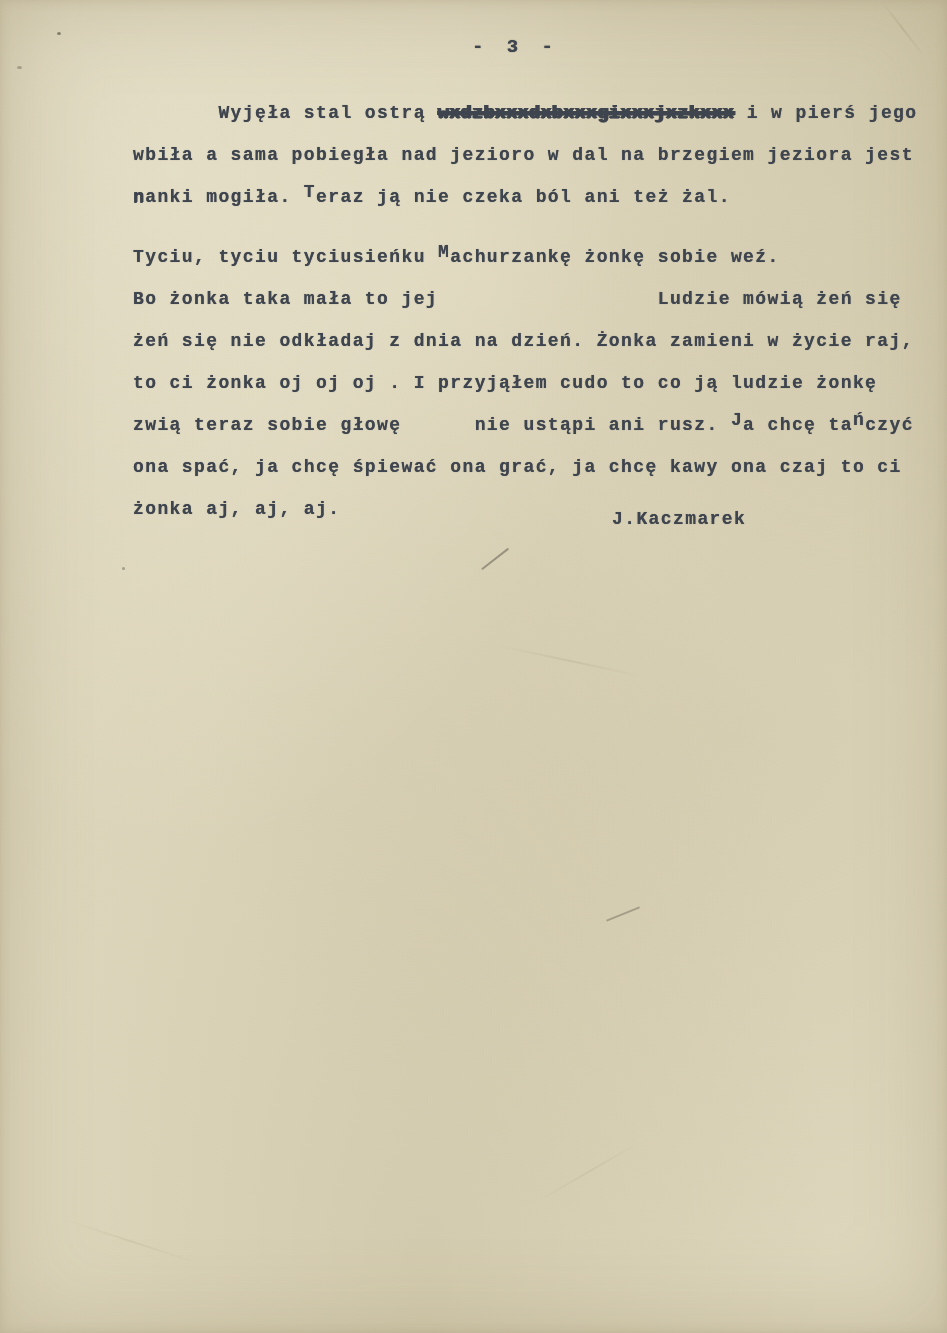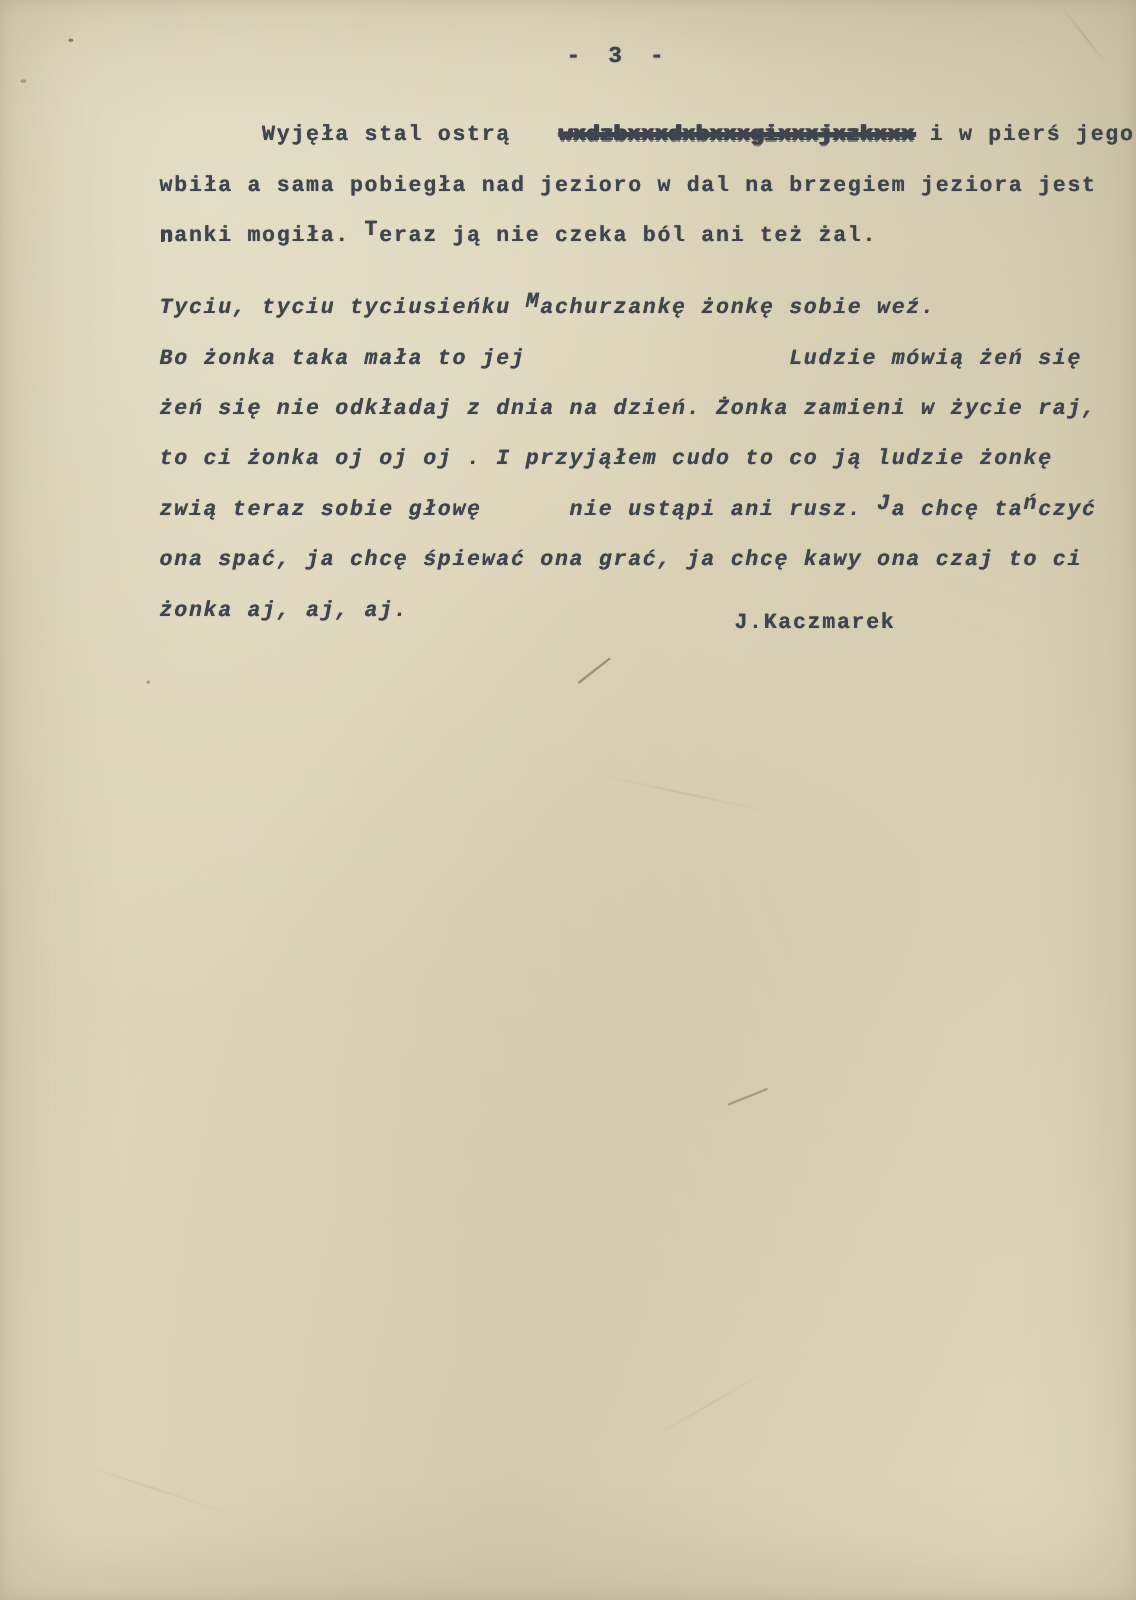--- a/index.html
+++ b/index.html
@@ -25,29 +25,28 @@
     white-space:pre;
     text-shadow:0 0 .7px rgba(62,68,78,.85);
   }
   .page-number{
     position:absolute;top:26px;left:472px;
     font-size:19px;letter-spacing:6px;
     text-shadow:0 0 1px rgba(50,56,66,.9);
   }
   .block{position:absolute;left:133px;}
   .block-prose{top:92px;}
-  .block-song{top:236px;font-style:italic;}
+  .block-song{top:236px;}
   .signature-block{position:absolute;left:612px;top:498px;}
   .line span{display:inline-block;}
   .strike{
     text-decoration:line-through;
     text-decoration-thickness:4px;
     text-shadow:1px 0 currentColor,-1px 0 currentColor,0 1px rgba(62,68,78,.6);
     letter-spacing:.6px;
-    margin-left:28px;
   }
   .sup{position:relative;top:-5px;}
   .bold{text-shadow:.8px 0 currentColor,0 .5px currentColor;}
   .speck{position:absolute;border-radius:50%;background:#6a6353;}
   .speck-1{left:57px;top:32px;width:4px;height:3px;opacity:.75;}
   .speck-2{left:17px;top:66px;width:5px;height:3px;opacity:.45;}
   .speck-3{left:122px;top:567px;width:3px;height:3px;opacity:.5;}
   .pencil-mark{position:absolute;background:#8a8270;border-radius:1px;}
   .pencil-1{left:478px;top:558px;width:34px;height:1.6px;transform:rotate(-38deg);opacity:.8;}
   .pencil-2{left:605px;top:913px;width:36px;height:1.5px;transform:rotate(-22deg);opacity:.65;}

